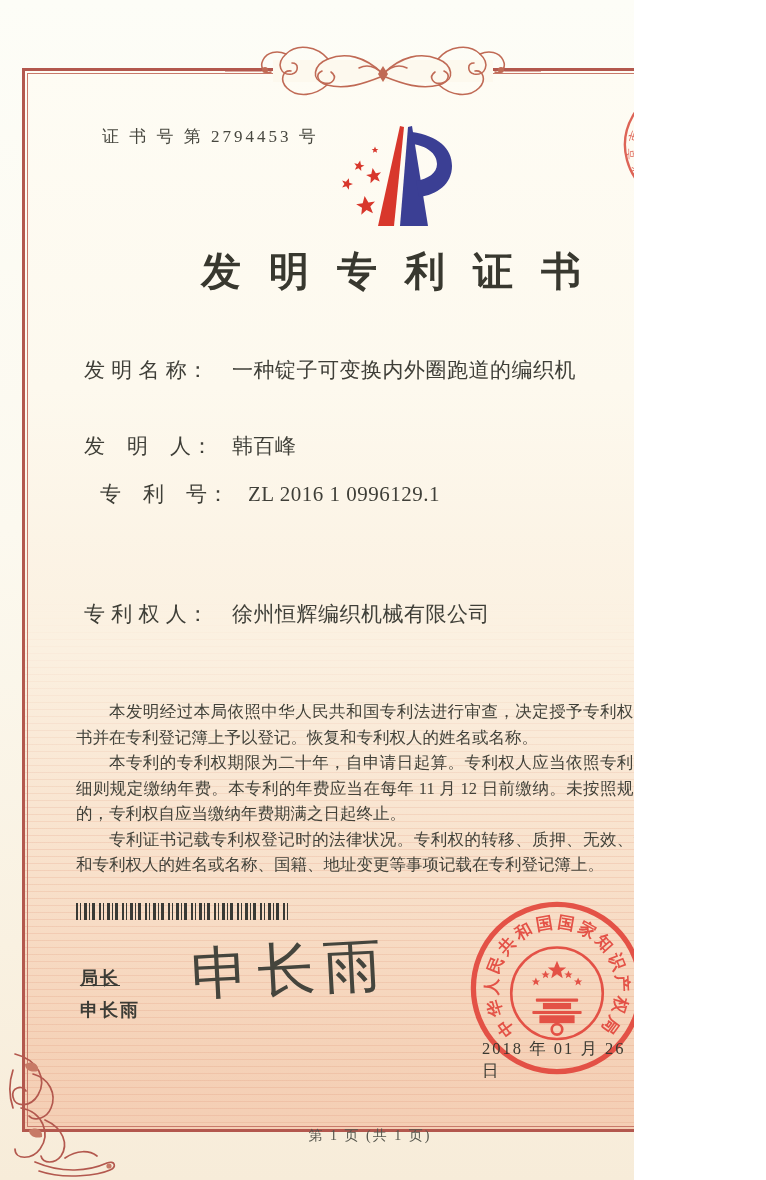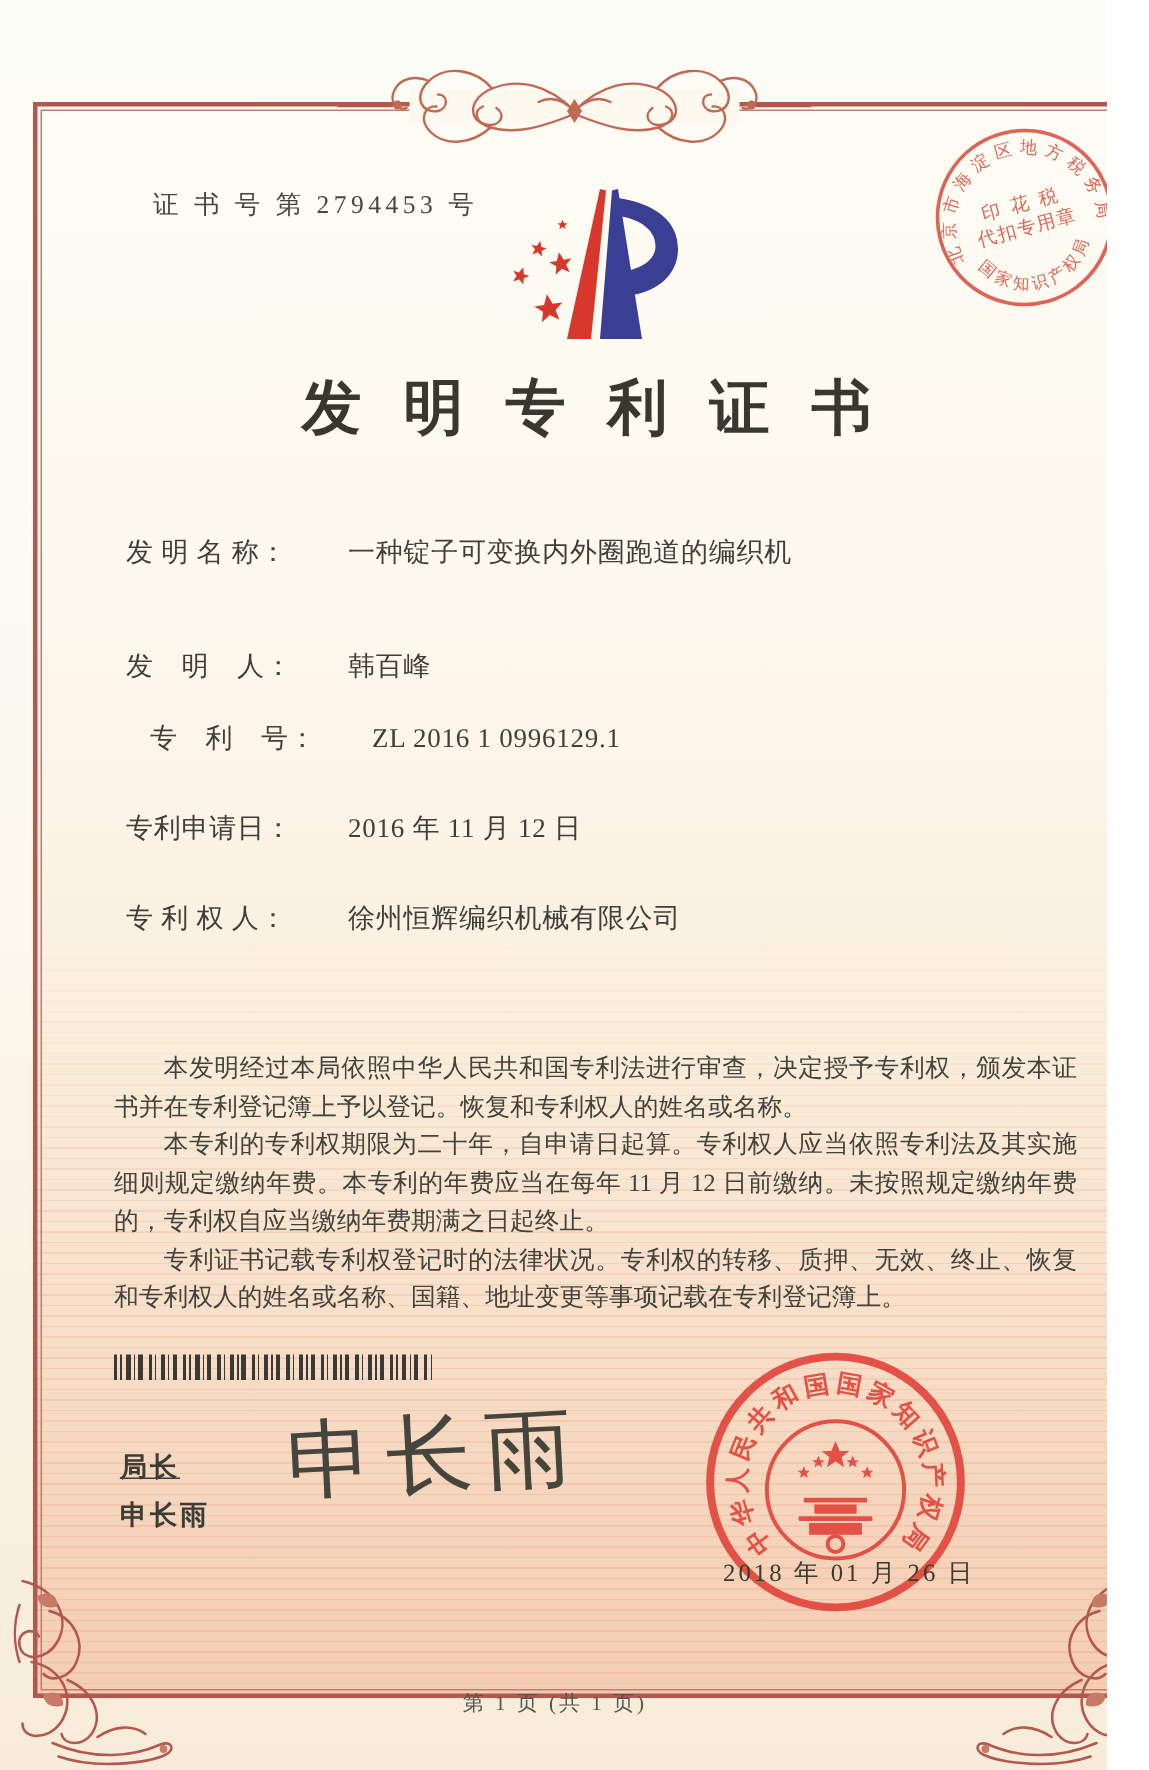--- a/index.html
+++ b/index.html
@@ -1,17 +1,17 @@
 <!DOCTYPE html>
 <html><head>
 <meta charset="utf-8">
 <style>
   html,body{margin:0;padding:0;background:#ffffff;}
   .page{
-    position:relative;width:738px;height:1180px;overflow:hidden;
+    position:relative;width:634px;height:1180px;overflow:hidden;
     background:linear-gradient(180deg,#fdfdf7 0%,#fcf9ef 45%,#f9f1e1 80%,#f7ecd9 100%);
     font-family:"Liberation Serif","DejaVu Serif",serif;
     color:#3b3b35;
   }
   
   .inner-area{
     position:absolute;left:22px;top:68px;width:724px;height:1064px;
     background:linear-gradient(180deg,#fefcf4 0%,#fdf9ee 30%,#fbf0e0 55%,#f8e0ca 76%,#f5d2b8 92%,#f4ceb4 100%);
   }
   .texture{
@@ -25,21 +25,21 @@
   .frame-inner{position:absolute;left:2px;top:2px;right:2px;bottom:2px;border:1px solid #c9796a;}
   .ornament{position:absolute;pointer-events:none;}
   .cert-no{position:absolute;left:102px;top:125px;font-size:17px;letter-spacing:3px;color:#47473f;}
   .logo{position:absolute;left:316px;top:120px;width:142px;height:114px;}
   .tax-stamp{position:absolute;left:620px;top:82px;width:126px;height:126px;opacity:.85;}
   .title{
     position:absolute;left:0;top:244px;width:766px;text-align:center;
     font-size:40px;font-weight:600;letter-spacing:28px;padding-left:44px;box-sizing:border-box;
     color:#38382f;
   }
-  .field-row{position:absolute;left:84px;font-size:18px;letter-spacing:.5px;color:#3f3f38;white-space:nowrap;}
+  .field-row{position:absolute;left:84px;font-size:21px;letter-spacing:.5px;color:#3f3f38;white-space:nowrap;}
   .field-row .lbl{display:inline-block;min-width:148px;}
   .body-text{
     position:absolute;left:76px;top:699px;width:642px;
     font-size:16.5px;line-height:25.5px;text-align:justify;color:#42423a;
   }
   .body-text p{margin:0;text-indent:2em;}
   .barcode{
     position:absolute;left:76px;top:903px;width:213px;height:17px;
     background:repeating-linear-gradient(90deg,
       #3a3a35 0 2px,transparent 2px 4px,
@@ -183,23 +183,20 @@
 
   <div class="field-row" style="top:356px;">
     <span class="lbl">发 明 名 称：</span><span>一种锭子可变换内外圈跑道的编织机</span>
   </div>
   <div class="field-row" style="top:432px;">
     <span class="lbl">发　明　人：</span><span>韩百峰</span>
   </div>
   <div class="field-row" style="top:480px;margin-left:16px;">
     <span class="lbl">专　利　号：</span><span>ZL 2016 1 0996129.1</span>
   </div>
-  <div class="field-row" style="top:540px;">
-    <span class="lbl">专利申请日：</span><span>2016 年 11 月 12 日</span>
-  </div>
   <div class="field-row" style="top:600px;">
     <span class="lbl">专 利 权 人：</span><span>徐州恒辉编织机械有限公司</span>
   </div>
 
   <div class="body-text">
     <p>本发明经过本局依照中华人民共和国专利法进行审查，决定授予专利权，颁发本证书并在专利登记簿上予以登记。恢复和专利权人的姓名或名称。</p>
     <p>本专利的专利权期限为二十年，自申请日起算。专利权人应当依照专利法及其实施细则规定缴纳年费。本专利的年费应当在每年 11 月 12 日前缴纳。未按照规定缴纳年费的，专利权自应当缴纳年费期满之日起终止。</p>
     <p>专利证书记载专利权登记时的法律状况。专利权的转移、质押、无效、终止、恢复和专利权人的姓名或名称、国籍、地址变更等事项记载在专利登记簿上。</p>
   </div>
 

